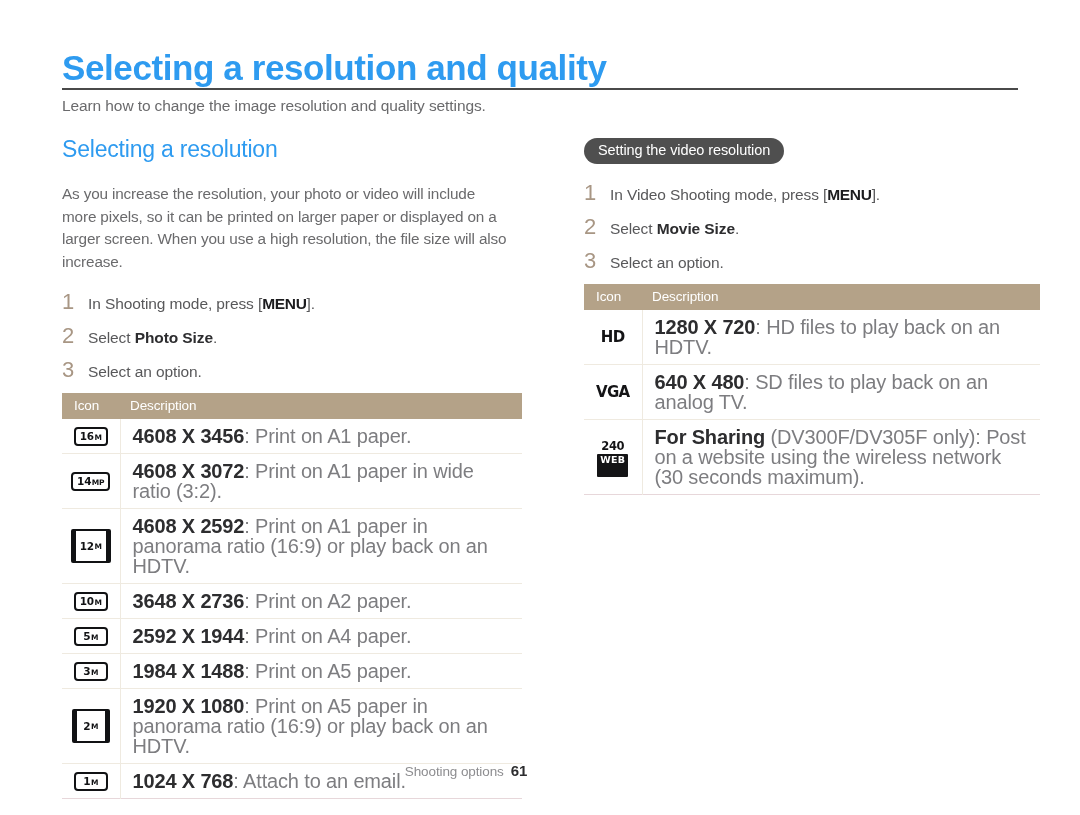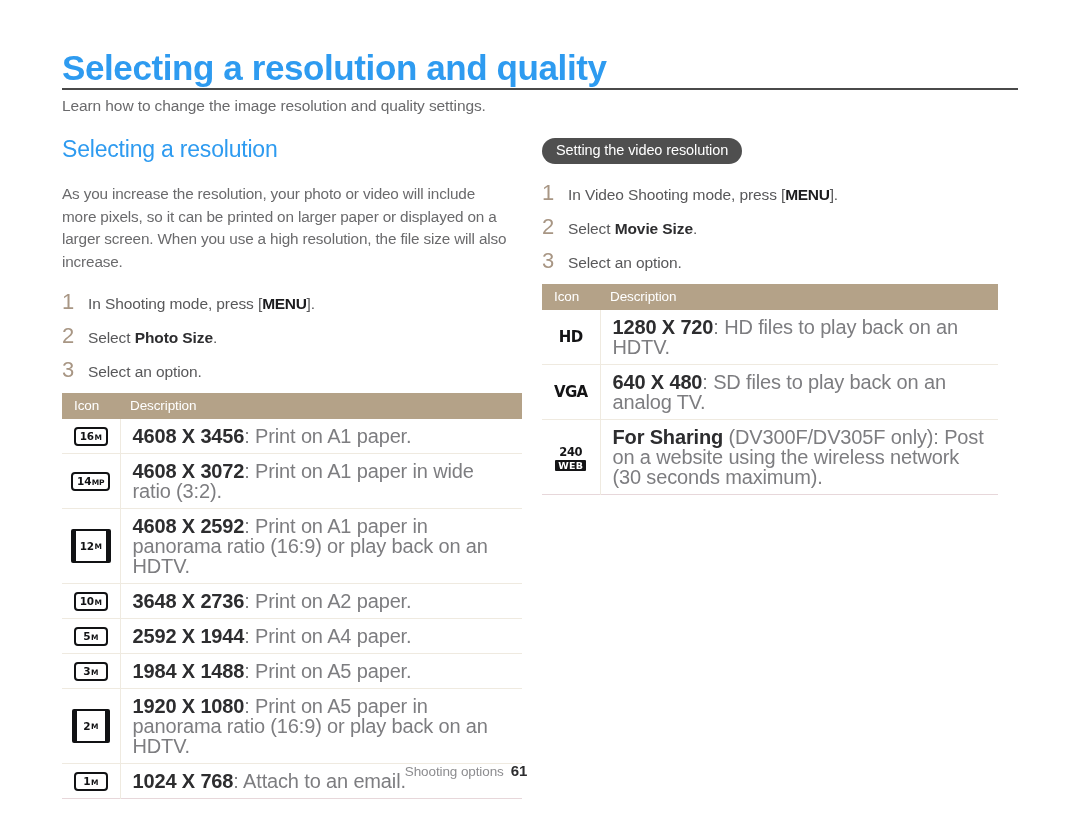--- a/index.html
+++ b/index.html
@@ -49,21 +49,21 @@
 
   
   .col-left {
     position: absolute;
     left: 62px;
     top: 136px;
     width: 460px;
   }
   .col-right {
     position: absolute;
-    left: 542px;
+    left: 584px;
     top: 136px;
     width: 456px;
   }
 
   .section-heading {
     font-size: 23px;
     font-weight: 400;
     color: #2e9bf0;
     letter-spacing: -0.2px;
     margin-bottom: 20px;
@@ -223,21 +223,21 @@
     color: #141416;
     letter-spacing: -0.3px;
   }
   .vid-stack .bot {
     margin-top: 1.5px;
     background: #141416;
     color: #ffffff;
     font-family: "DejaVu Sans", sans-serif;
     font-size: 9.5px;
     font-weight: 700;
-    padding: 1px 3px 1px 3px;
+    padding: 1px 3px 12px 3px;
     letter-spacing: 0.2px;
     border-radius: 1px;
   }
 
   
   .footer {
     position: absolute;
     left: 0;
     top: 762px;
     width: 932px;

